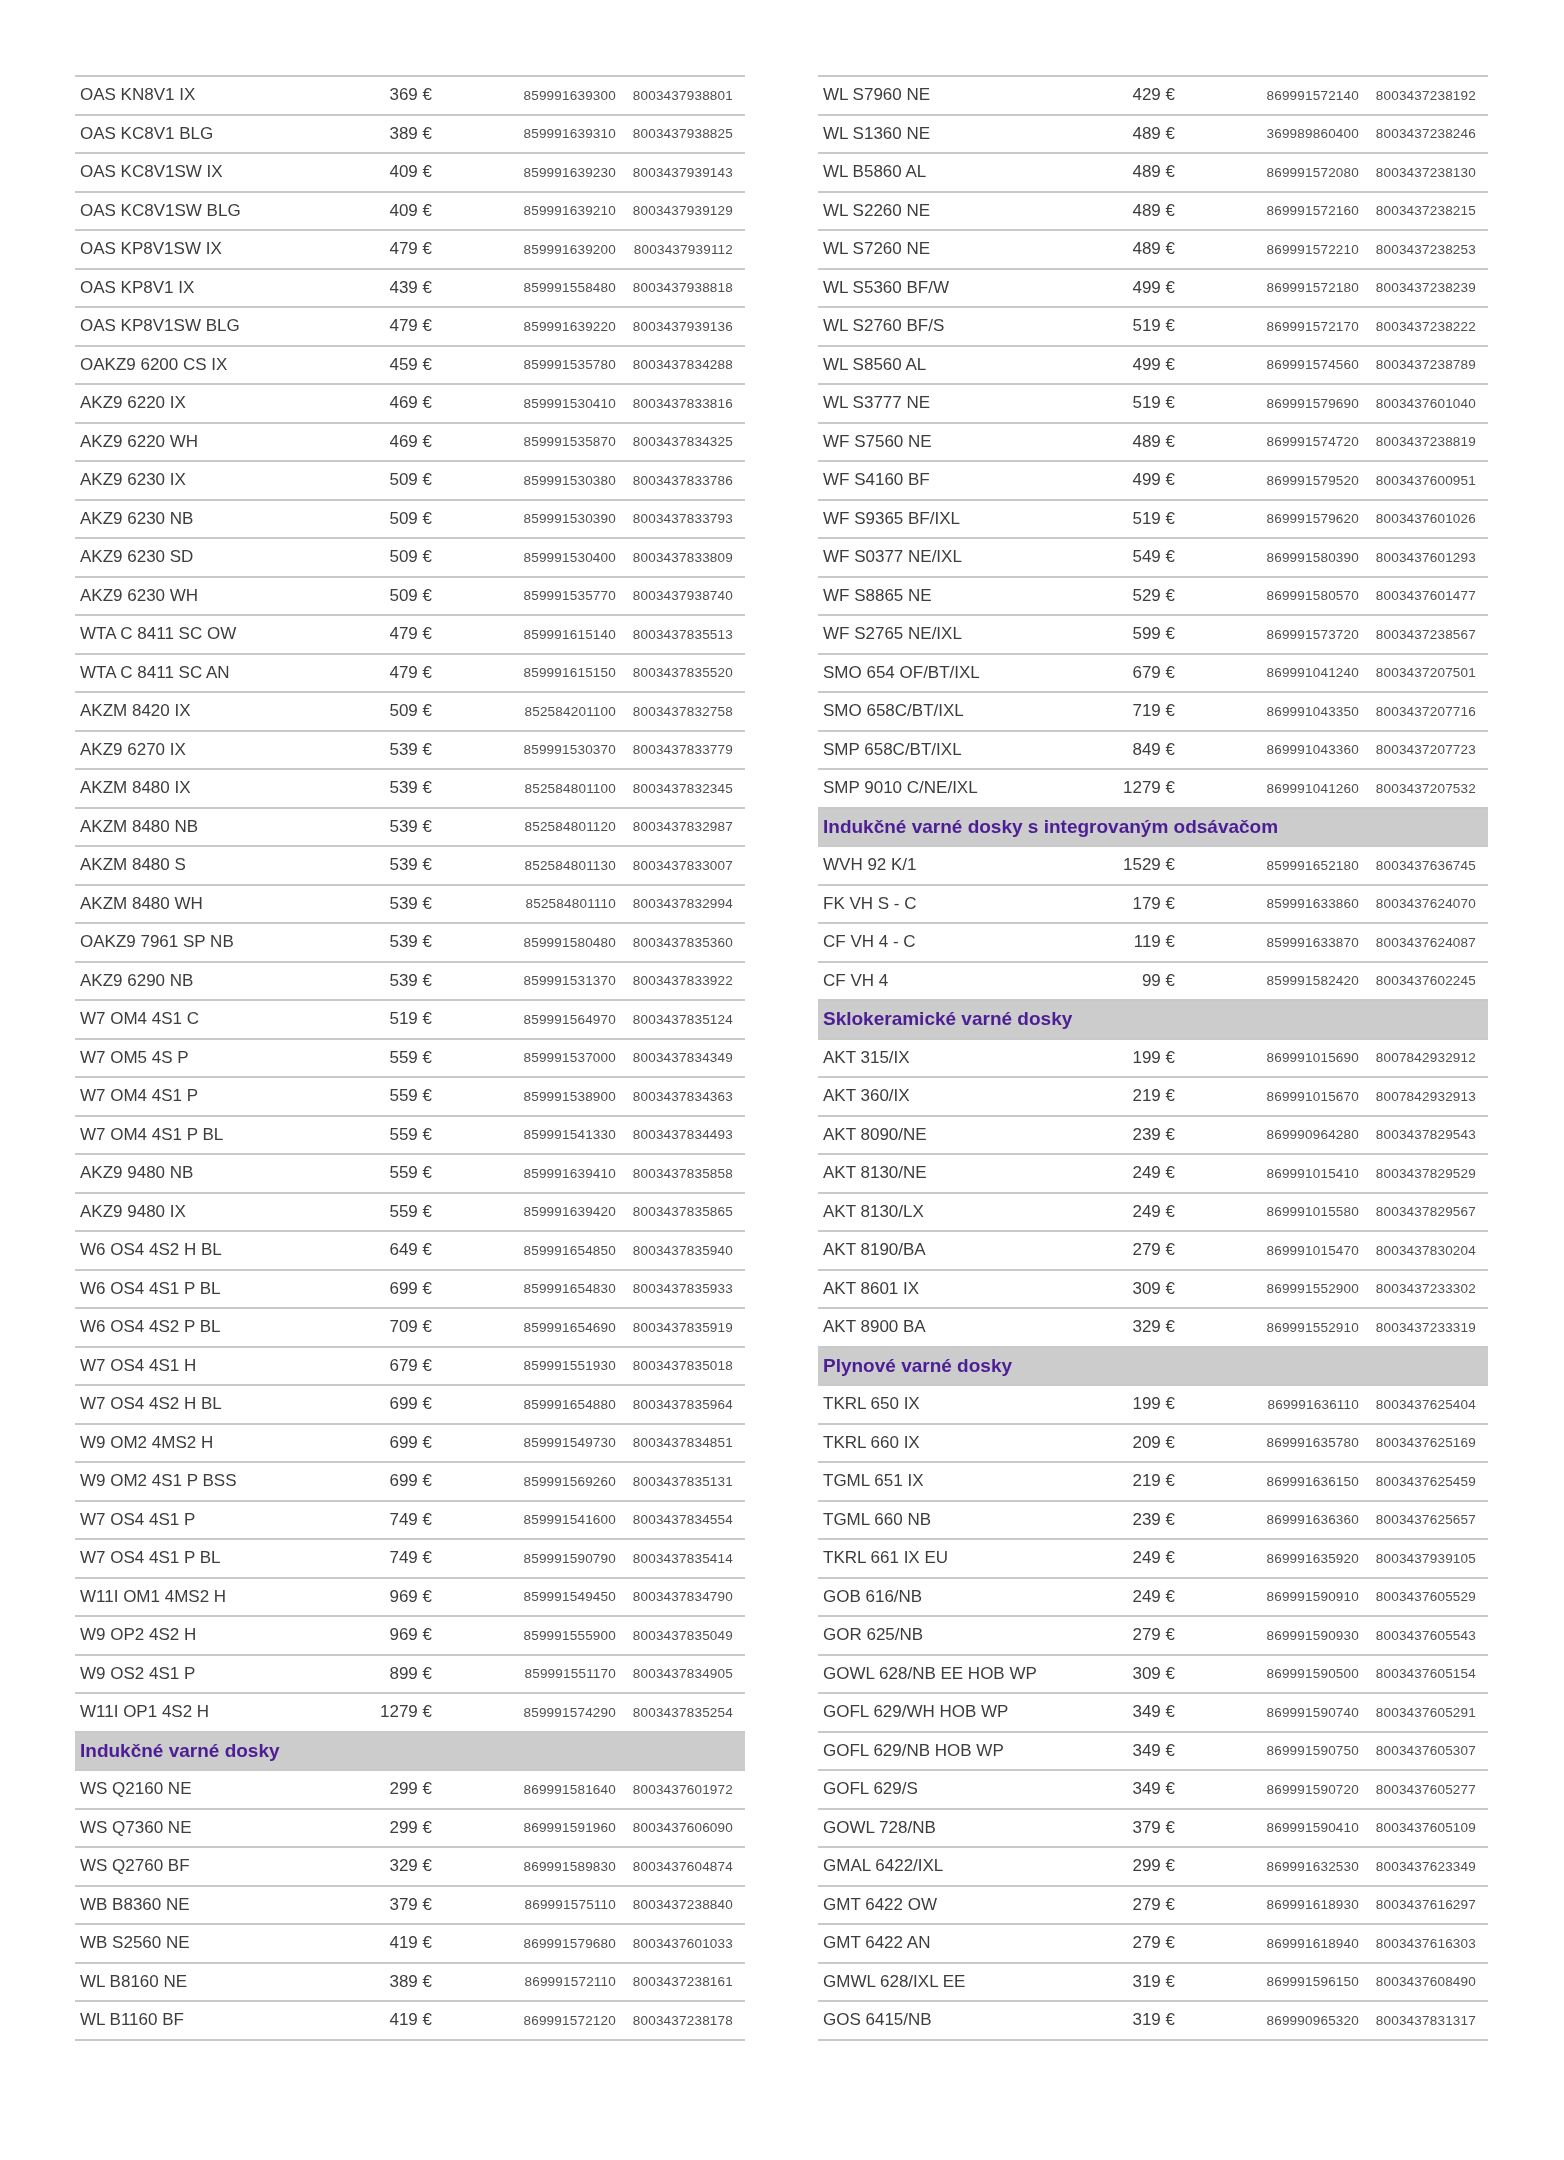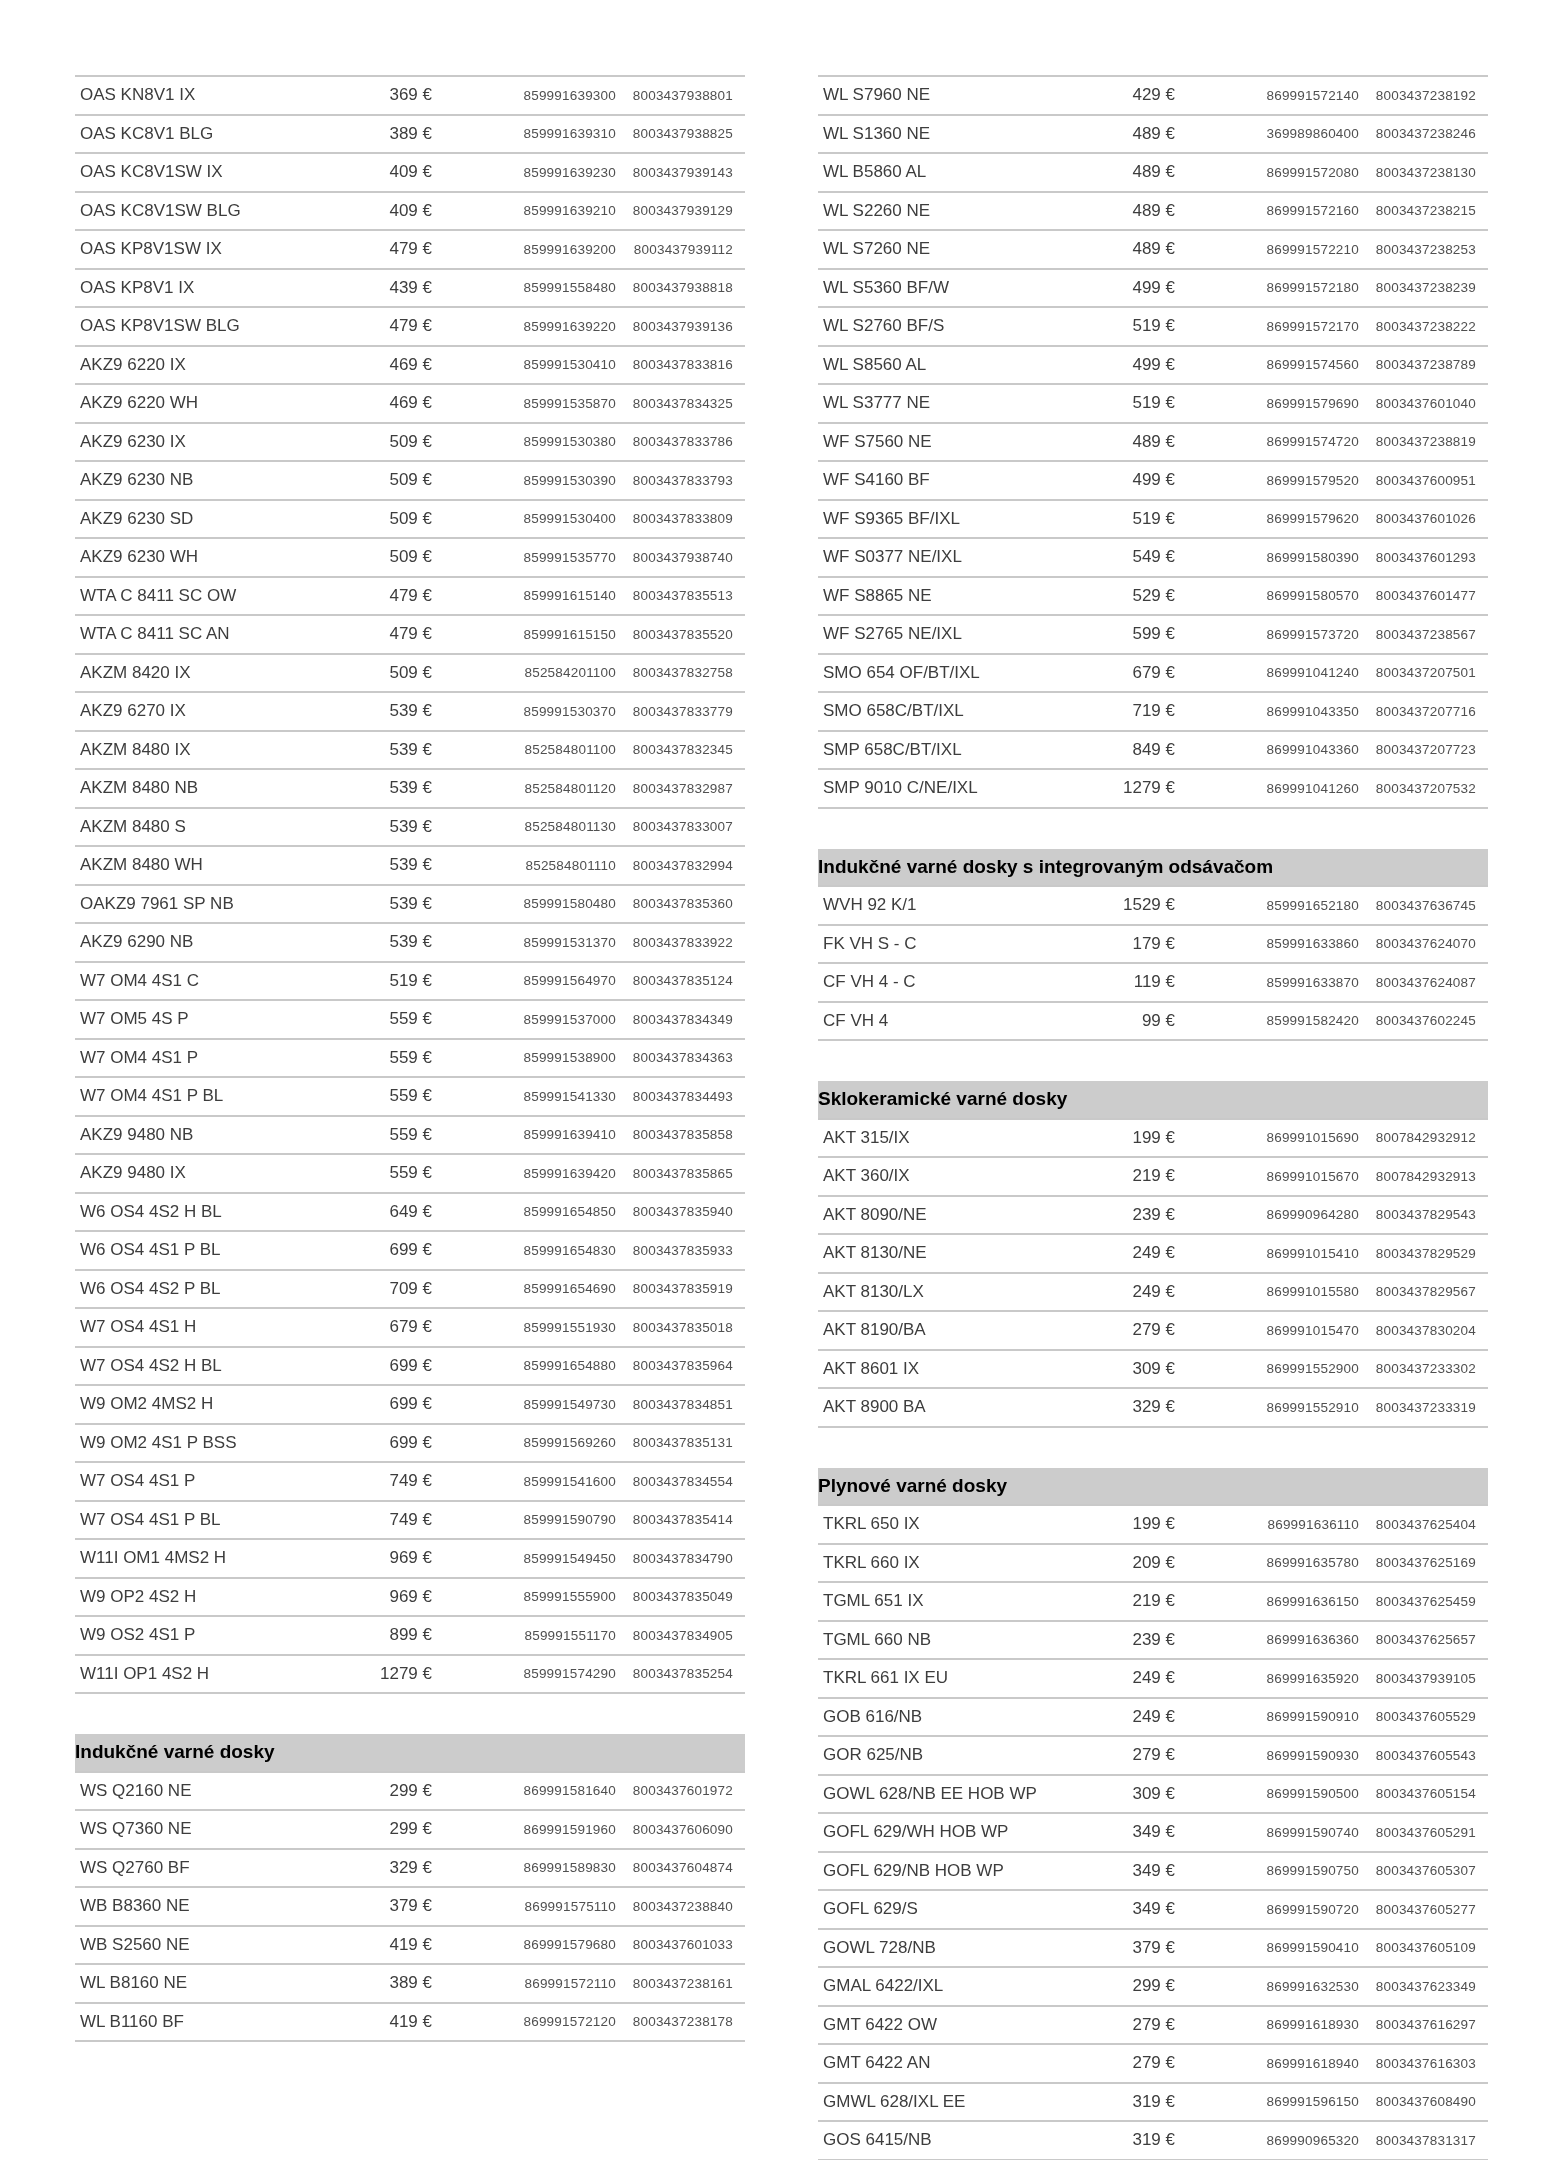--- a/index.html
+++ b/index.html
@@ -45,22 +45,22 @@
   .cell-ean{
     width:117px;text-align:right;
     font-size:13.5px;color:var(--code);
     white-space:nowrap;letter-spacing:0.2px;
   }
   .section-header{
     display:flex;align-items:center;
     height:36.5px;
     border-bottom:2px solid var(--divider);
     background:var(--band);
-    font-size:19px;font-weight:bold;color:#000000;
-    white-space:nowrap;margin-top:40px;
+    font-size:19px;font-weight:bold;color:#4c1d95;
+    padding-left:5px;white-space:nowrap;
   }
 </style>
 </head>
 <body>
 
 <div>
   <div class="price-col" id="col-left">
       <div class="row">
         <div class="cell-name">OAS KN8V1 IX</div>
         <div class="cell-price">369 €</div>
@@ -97,20 +97,26 @@
         <div class="cell-code">859991558480</div>
         <div class="cell-ean">8003437938818</div>
       </div>
       <div class="row">
         <div class="cell-name">OAS KP8V1SW BLG</div>
         <div class="cell-price">479 €</div>
         <div class="cell-code">859991639220</div>
         <div class="cell-ean">8003437939136</div>
       </div>
       <div class="row">
+        <div class="cell-name">OAKZ9 6200 CS IX</div>
+        <div class="cell-price">459 €</div>
+        <div class="cell-code">859991535780</div>
+        <div class="cell-ean">8003437834288</div>
+      </div>
+      <div class="row">
         <div class="cell-name">AKZ9 6220 IX</div>
         <div class="cell-price">469 €</div>
         <div class="cell-code">859991530410</div>
         <div class="cell-ean">8003437833816</div>
       </div>
       <div class="row">
         <div class="cell-name">AKZ9 6220 WH</div>
         <div class="cell-price">469 €</div>
         <div class="cell-code">859991535870</div>
         <div class="cell-ean">8003437834325</div>

